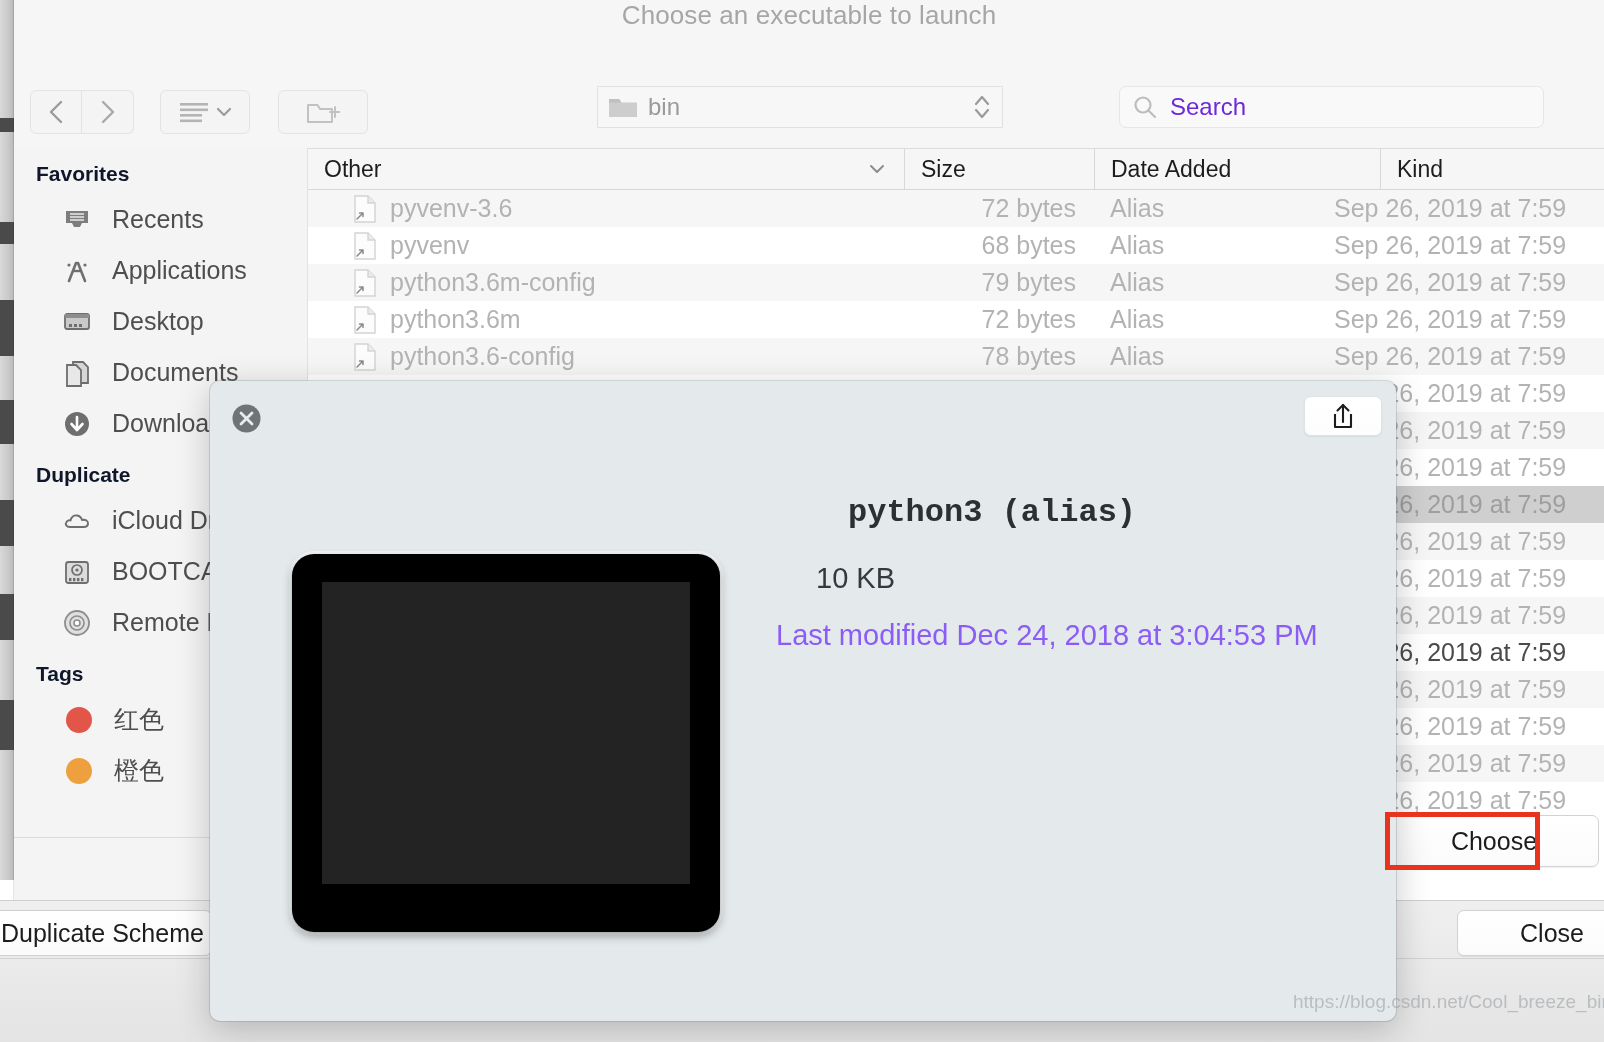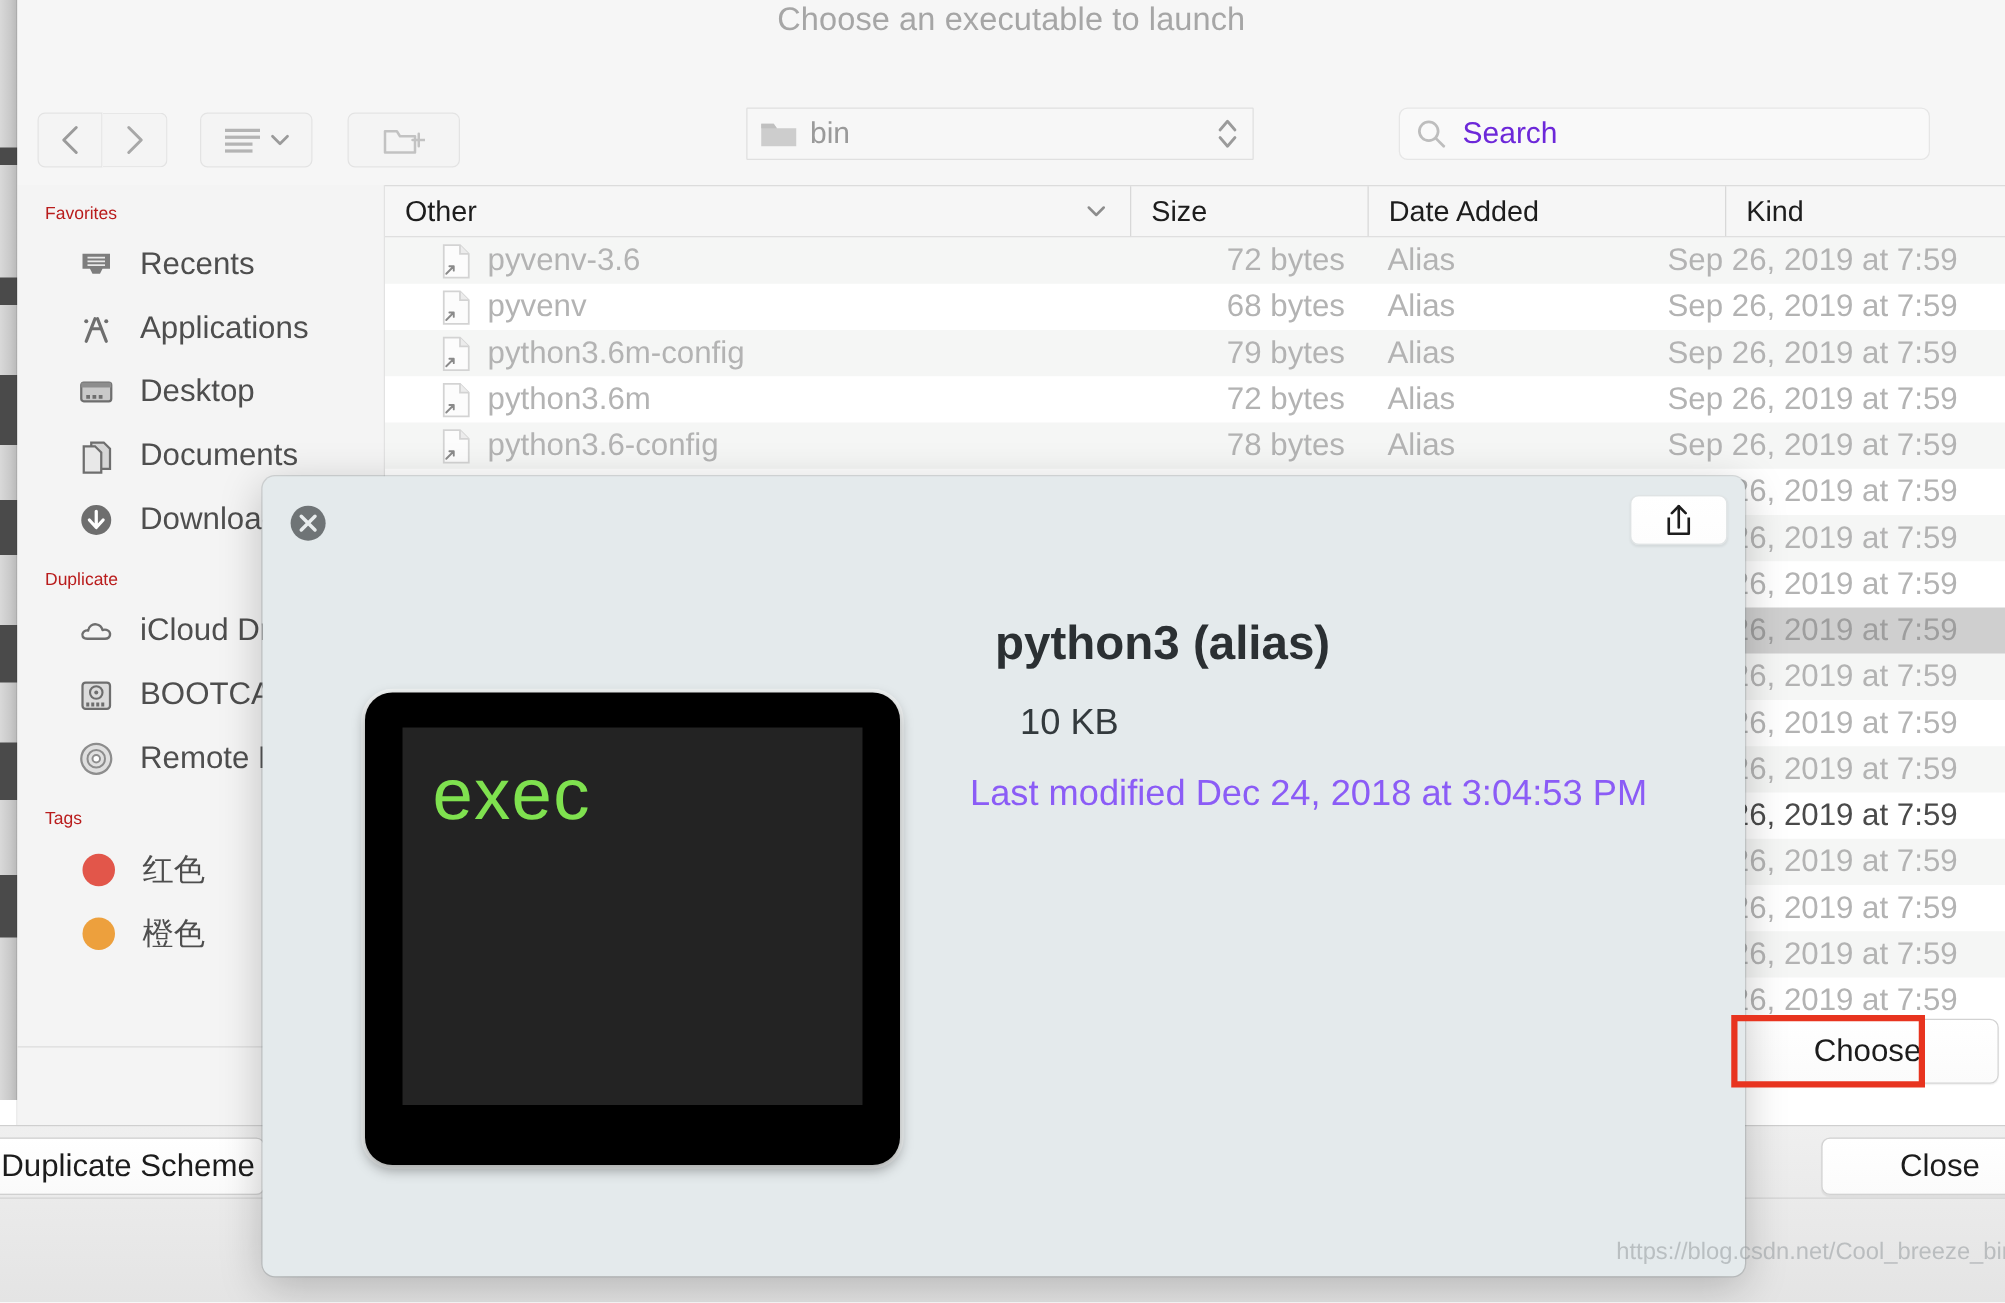--- a/index.html
+++ b/index.html
@@ -63,21 +63,21 @@
     display: flex; align-items: center; padding: 0 12px;
   }
   .searchbox .sph { font-size: 24px; color: #6d28d9; margin-left: 12px; }
 
   
   .sidebar {
     position: absolute; left: 0; top: 148px; width: 294px; height: 752px;
     background: #f4f4f4; border-right: 1px solid #e2e2e2;
   }
   .sb-head {
-    font-size: 14px; font-weight: normal; color: #b91c1c;
+    font-size: 21px; font-weight: bold; color: #0f172a;
     padding: 14px 0 8px 22px;
   }
   .sb-item {
     display: flex; align-items: center; height: 51px; padding-left: 48px;
     font-size: 25px; color: #4e4e4e; white-space: nowrap;
   }
   .sb-item .ic { width: 34px; margin-right: 16px; display:flex; align-items:center; }
   .sb-dot { width: 26px; height: 26px; border-radius: 50%; margin-right: 22px; margin-left: 4px; }
   .sb-bottom-rule { position: absolute; left: 0; bottom: 62px; width: 100%; height: 1px; background: #dcdcdc; }
 
@@ -172,22 +172,22 @@
   .ql-icon .screen {
     position: absolute; left: 30px; top: 28px; right: 30px; bottom: 48px;
     background: #232323;
   }
   .ql-icon .exec-text {
     position: absolute; left: 54px; top: 48px;
     font-family: "Liberation Sans", sans-serif;
     font-size: 58px; color: #7fe14f; letter-spacing: 1px;
   }
   .ql-title {
-    position: absolute; left: 796px; top: 494px; font-size: 38px; font-weight: bold;
-    color: #2b3033; z-index: 10; white-space: nowrap;
+    position: absolute; left: 848px; top: 494px; font-size: 32px; font-weight: bold;
+    color: #2b3033; z-index: 10; white-space: nowrap; font-family: Liberation Mono, monospace;
   }
   .ql-size {
     position: absolute; left: 816px; top: 562px; font-size: 29px; color: #333a3d; z-index: 10;
   }
   .ql-modified {
     position: absolute; left: 776px; top: 619px; font-size: 29px; color: #8b5cf6; z-index: 10; white-space: nowrap;
   }
 
   .watermark {
     position: absolute; left: 1293px; top: 991px; z-index: 12;
@@ -585,21 +585,20 @@
       <svg width="26" height="28" viewBox="0 0 26 28">
         <path d="M5 12 L5 25 L21 25 L21 12" fill="none" stroke="#1d1d1d" stroke-width="2.1" stroke-linejoin="round"></path>
         <path d="M13 20 L13 3" stroke="#1d1d1d" stroke-width="2.1" stroke-linecap="round"></path>
         <path d="M7.5 8.5 L13 3 L18.5 8.5" fill="none" stroke="#1d1d1d" stroke-width="2.1" stroke-linecap="round" stroke-linejoin="round"></path>
       </svg>
     </span>
   </div>
 
   <div class="ql-icon">
     <div class="screen"></div>
-    <div class="exec-text">exec</div>
   </div>
 
   <div class="ql-title">python3 (alias)</div>
   <div class="ql-size">10 KB</div>
   <div class="ql-modified">Last modified Dec 24, 2018 at 3:04:53 PM</div>
 
   <div class="watermark">https://blog.csdn.net/Cool_breeze_bin</div>
 </div>
 
 </body></html>

